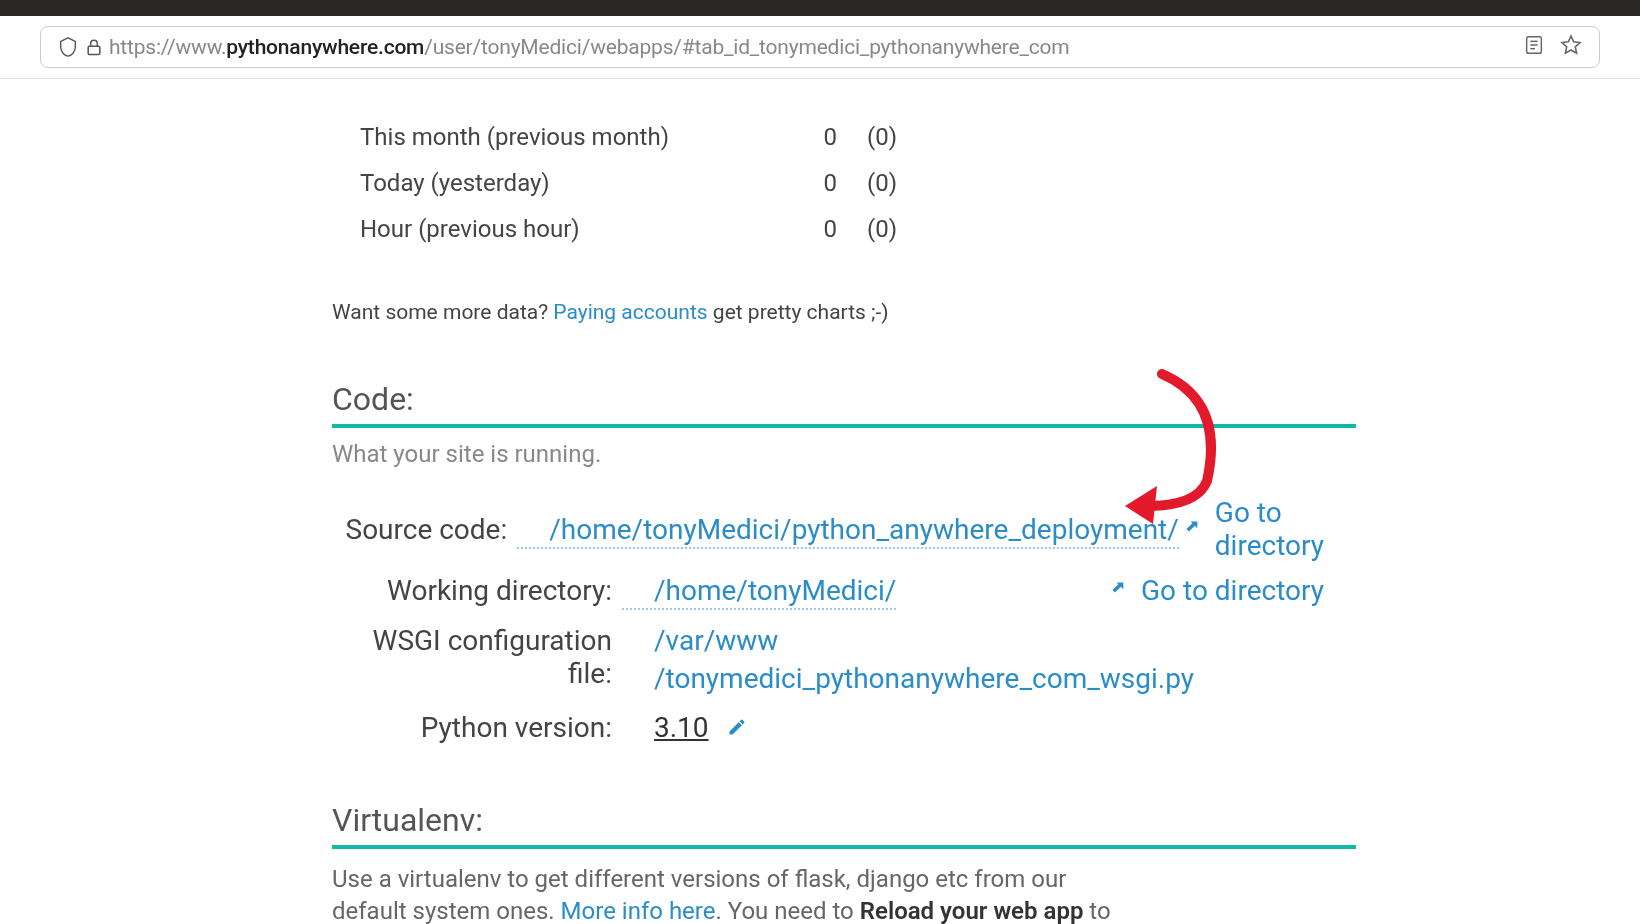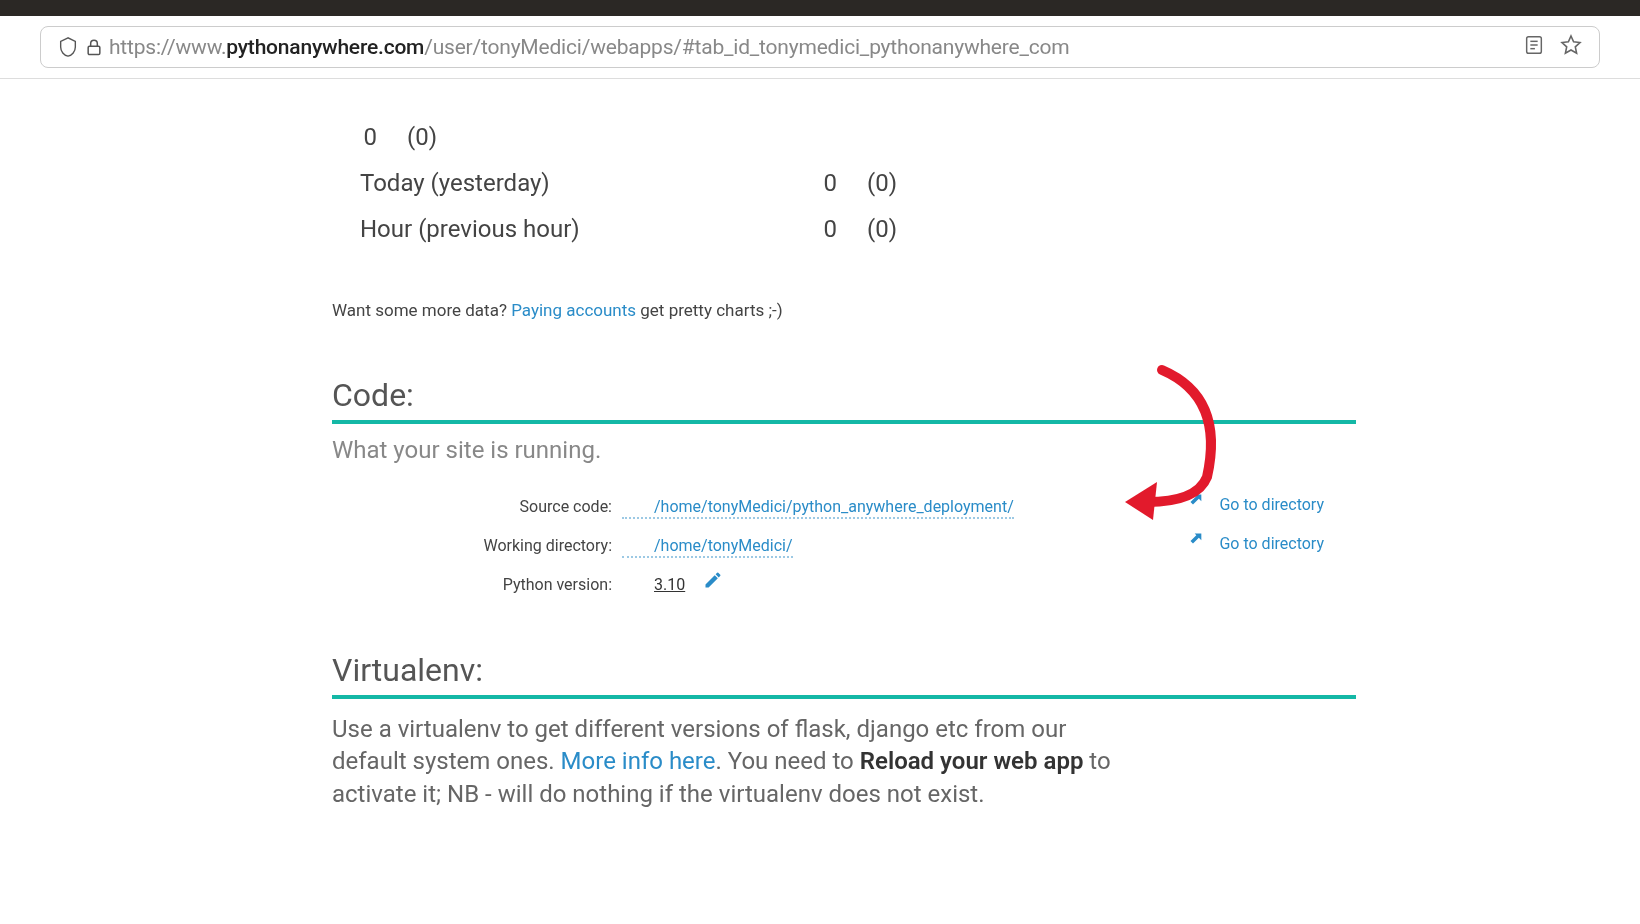--- a/index.html
+++ b/index.html
@@ -60,21 +60,21 @@
     .stats-row {
       display: flex;
       padding: 9px 0;
     }
     .stats-label { width: 460px; padding-left: 28px; }
     .stats-val { width: 45px; text-align: right; }
     .stats-prev { width: 60px; text-align: right; }
 
     .more-data {
       margin-top: 48px;
-      font-size: 17px;
+      font-size: 21px;
       color: #444;
     }
     .link { color: #2a8cc8; cursor: pointer; }
 
     .section-head {
       font-size: 32px;
       color: #555;
       font-weight: 400;
       margin-top: 56px;
       padding-bottom: 6px;
@@ -83,21 +83,21 @@
     }
     .section-sub {
       font-size: 24px;
       color: #888;
       margin-top: 12px;
     }
 
     .code-row {
       display: flex;
       align-items: baseline;
-      font-size: 16px;
+      font-size: 28px;
       margin-top: 12px;
     }
     .code-row.first { margin-top: 28px; }
     .code-label {
       width: 290px;
       text-align: right;
       color: #444;
       padding-right: 10px;
     }
     .code-val {
@@ -173,20 +173,21 @@
           </svg>
       </span>
     </div>
   </div>
 </div>
 
 <div class="content">
 
   <div class="stats-table">
     <div class="stats-row">
+      <div class="stats-label">This month (previous month)</div>
       <div class="stats-val">0</div>
       <div class="stats-prev">(0)</div>
     </div>
     <div class="stats-row">
       <div class="stats-label">Today (yesterday)</div>
       <div class="stats-val">0</div>
       <div class="stats-prev">(0)</div>
     </div>
     <div class="stats-row">
       <div class="stats-label">Hour (previous hour)</div>
@@ -228,20 +229,27 @@
       <div class="code-val">/home/tonyMedici/</div>
       <div class="goto">
         <span><svg width="20" height="20" viewBox="0 0 24 24" fill="currentColor">
               <path d="M14 3 L22 3 L22 11 L19 8 L12 15 L9 12 L16 5 Z"></path>
             </svg></span>
         <span>Go to directory</span>
       </div>
     </div>
   </div>
 
+  <div class="code-row">
+    <div class="row-wrap">
+      <div class="code-label">WSGI configuration file:</div>
+      <div class="code-val wsgi" style="white-space:pre-line;">/var/www
+/tonymedici_pythonanywhere_com_wsgi.py</div>
+    </div>
+  </div>
 
   <div class="code-row">
     <div class="row-wrap">
       <div class="code-label">Python version:</div>
       <div class="code-val plain">3.10</div>
       <span class="pencil">
         <svg width="20" height="20" viewBox="0 0 24 24" fill="currentColor">
             <path d="M3 17.25 V21 H6.75 L17.81 9.94 L14.06 6.19 Z M20.71 7.04 a1 1 0 0 0 0-1.41 L18.37 3.29 a1 1 0 0 0-1.41 0 L15.13 5.12 L18.88 8.87 Z"></path>
           </svg>
       </span>

